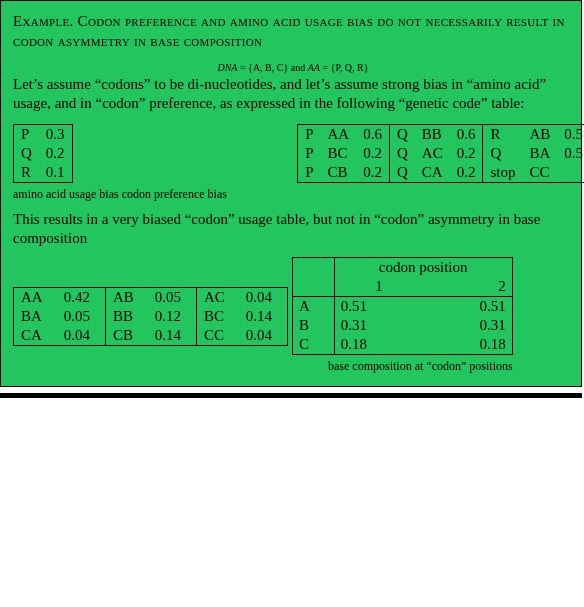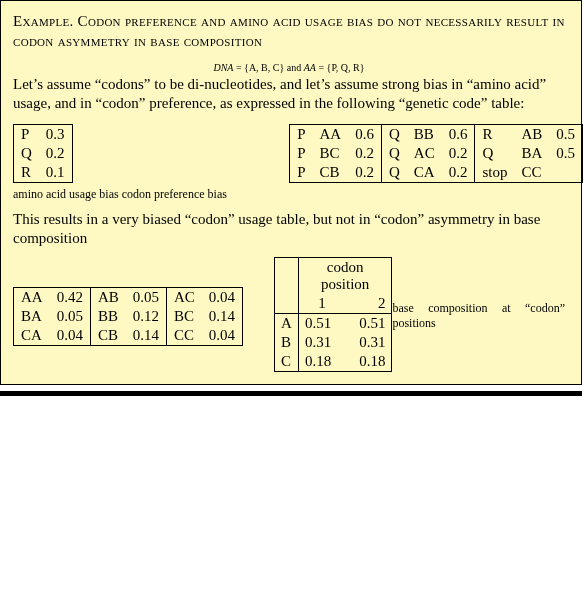--- a/index.html
+++ b/index.html
@@ -6,22 +6,22 @@
     margin: 0;
     padding: 0;
     font-family: "Times New Roman", Times, serif;
     font-size: 15px;
     background: #fff;
   }
   .page {
     width: 582px;
     box-sizing: border-box;
     border: 1px solid #000;
-    background: #fef9c3;
-    padding: 10px 16px 12px 12px;
+    background: #22c55e;
+    padding: 10px 8px 12px 12px;
     position: relative;
   }
   .title {
     font-variant: small-caps;
     font-size: 15px;
     line-height: 1.35;
     margin-bottom: 10px;
     letter-spacing: 0.3px;
   }
   .para {
@@ -61,22 +61,21 @@
   .section2 {
     margin-top: 8px;
   }
   .row2 {
     display: flex;
     align-items: flex-start;
     margin-top: 8px;
   }
   .col2 {
     display: flex;
-    flex-direction: row;
-    align-items: center;
+    flex-direction: column;
   }
   .codon-pos-tbl {
     border-collapse: collapse;
     font-size: 15px;
   }
   .codon-pos-tbl td, .codon-pos-tbl th {
     padding: 1px 6px;
   }
   .bL { border-left:1px solid #000; }
   .bR { border-right:1px solid #000; }
@@ -224,18 +223,18 @@
           <td class="bL">0.31</td>
           <td class="bR rnum">0.31</td>
         </tr>
         <tr>
           <td class="bL bR bB">C</td>
           <td class="bL bB">0.18</td>
           <td class="bR bB rnum">0.18</td>
         </tr>
       </tbody>
         </table>
-      <div class="caption" style="max-width:195px; text-align:justify; margin-top:4px;">base composition at “codon” positions</div>
+      <div class="caption" style="max-width:195px; text-align:justify; margin-top:4px;margin-left:36px;">base composition at “codon” positions</div>
     </div>
   </div>
 
 </div>
 <div class="bottombar"></div>
 
 </body></html>

